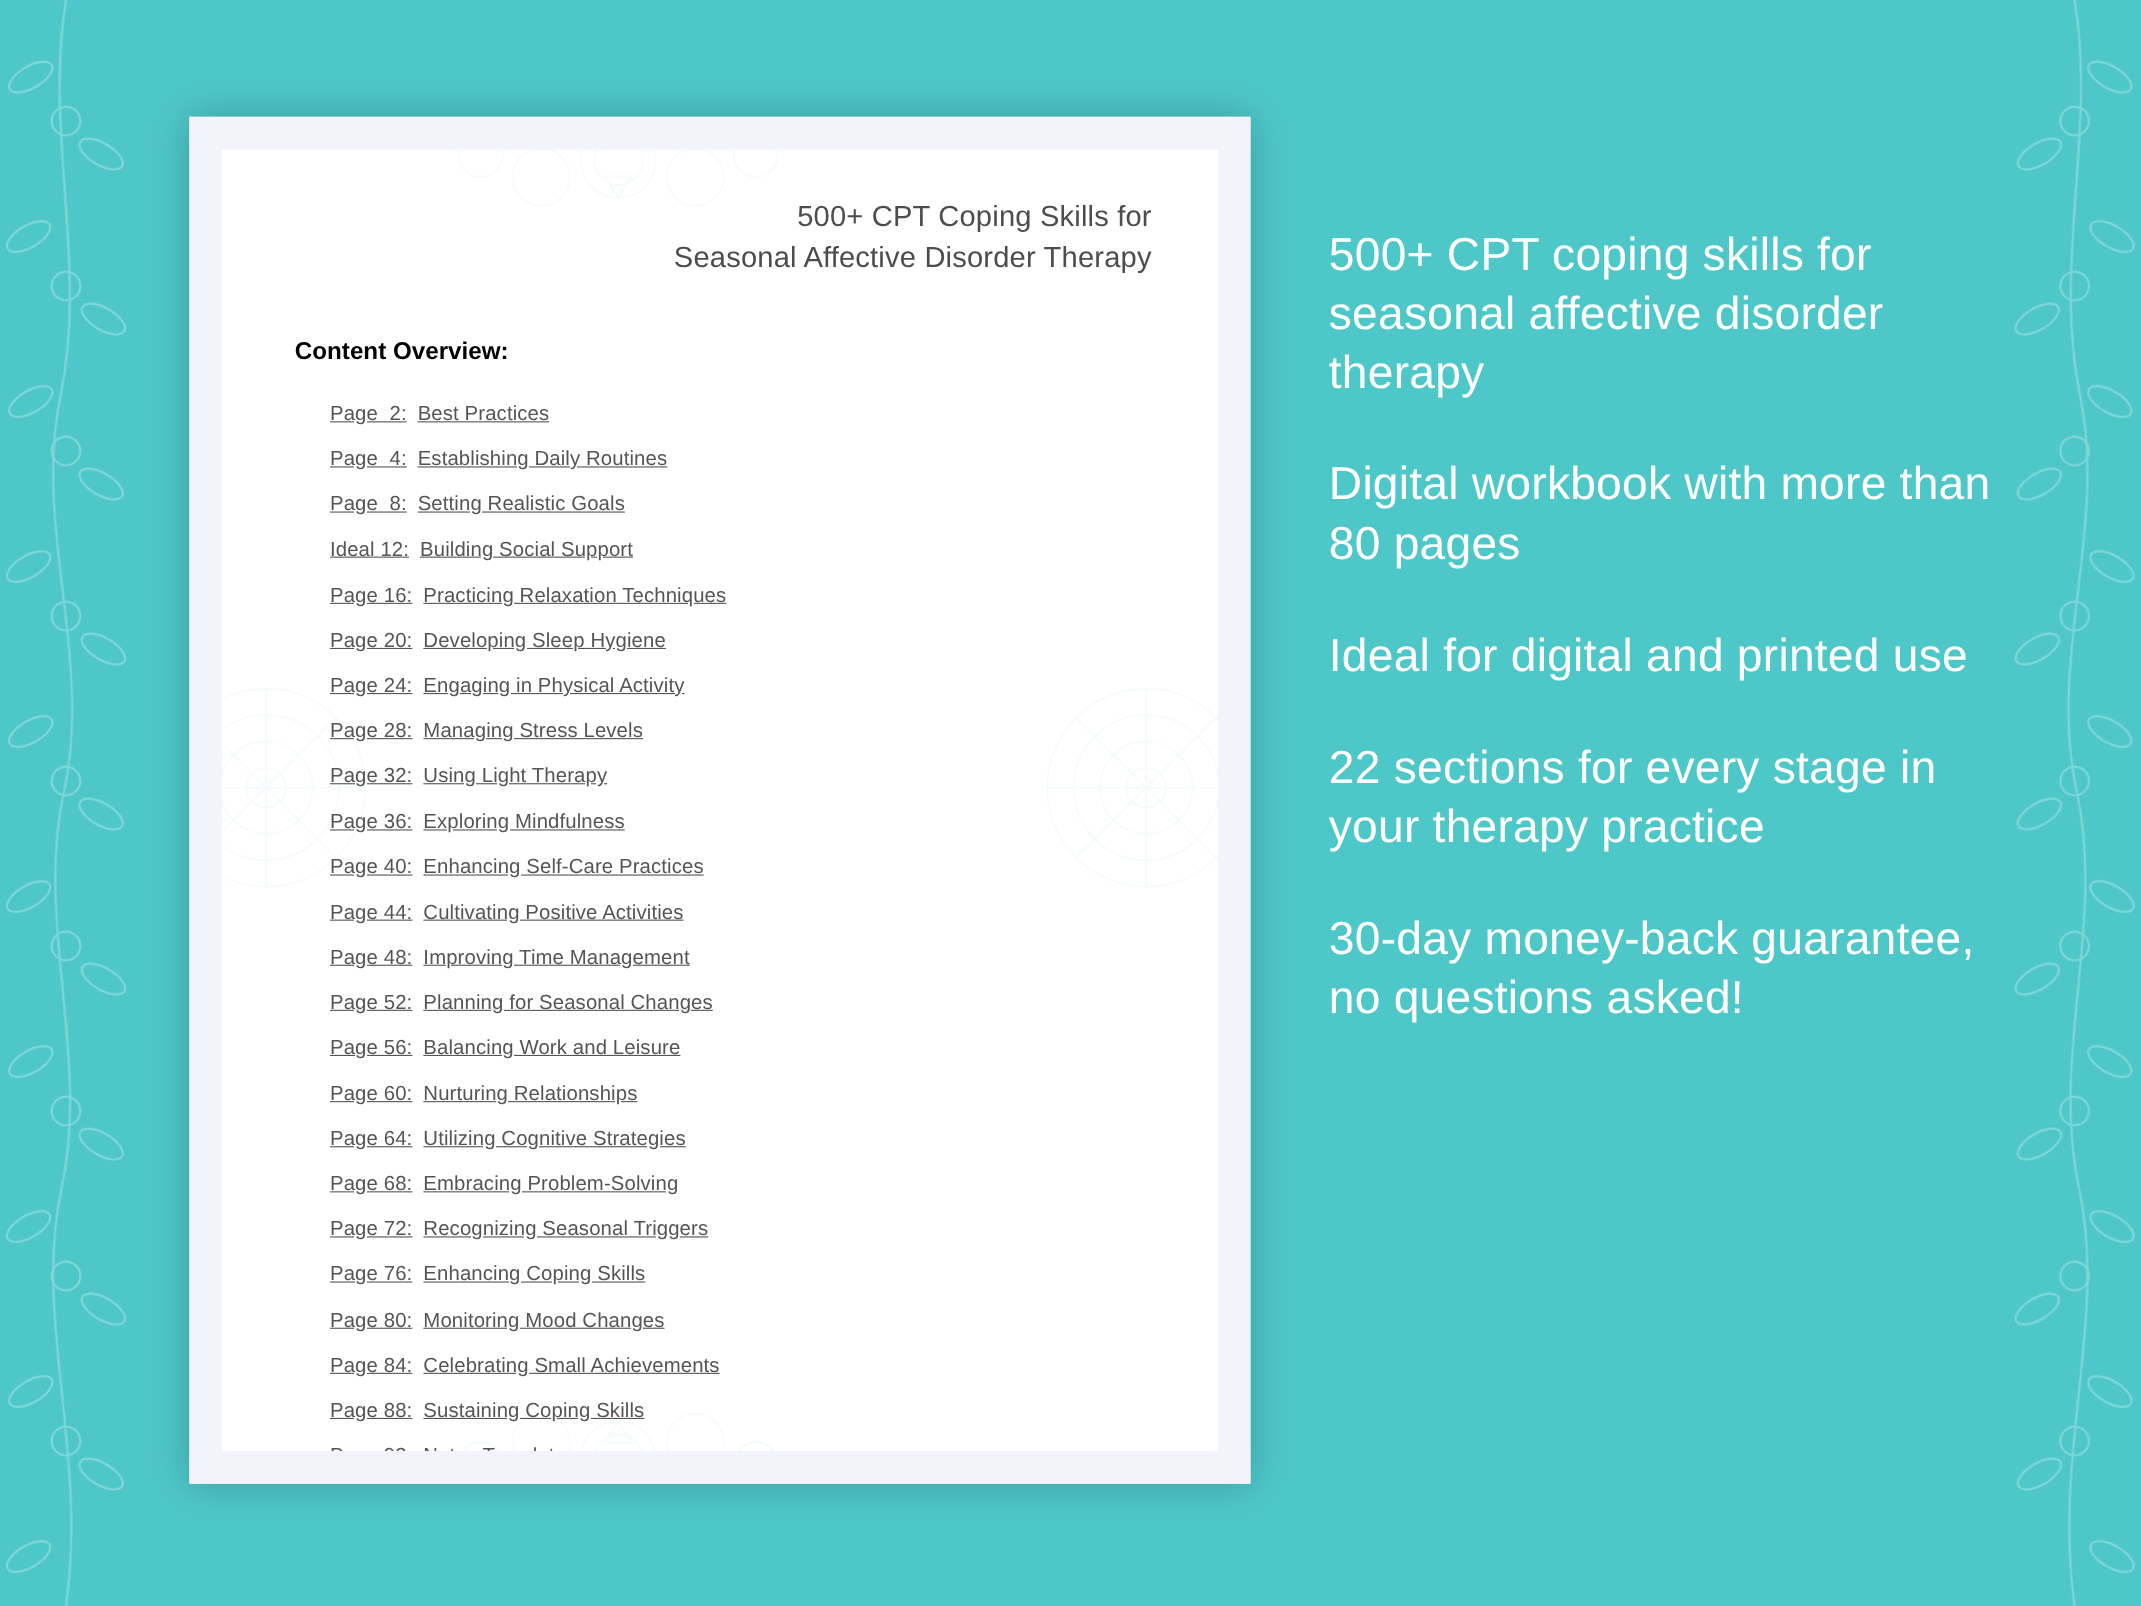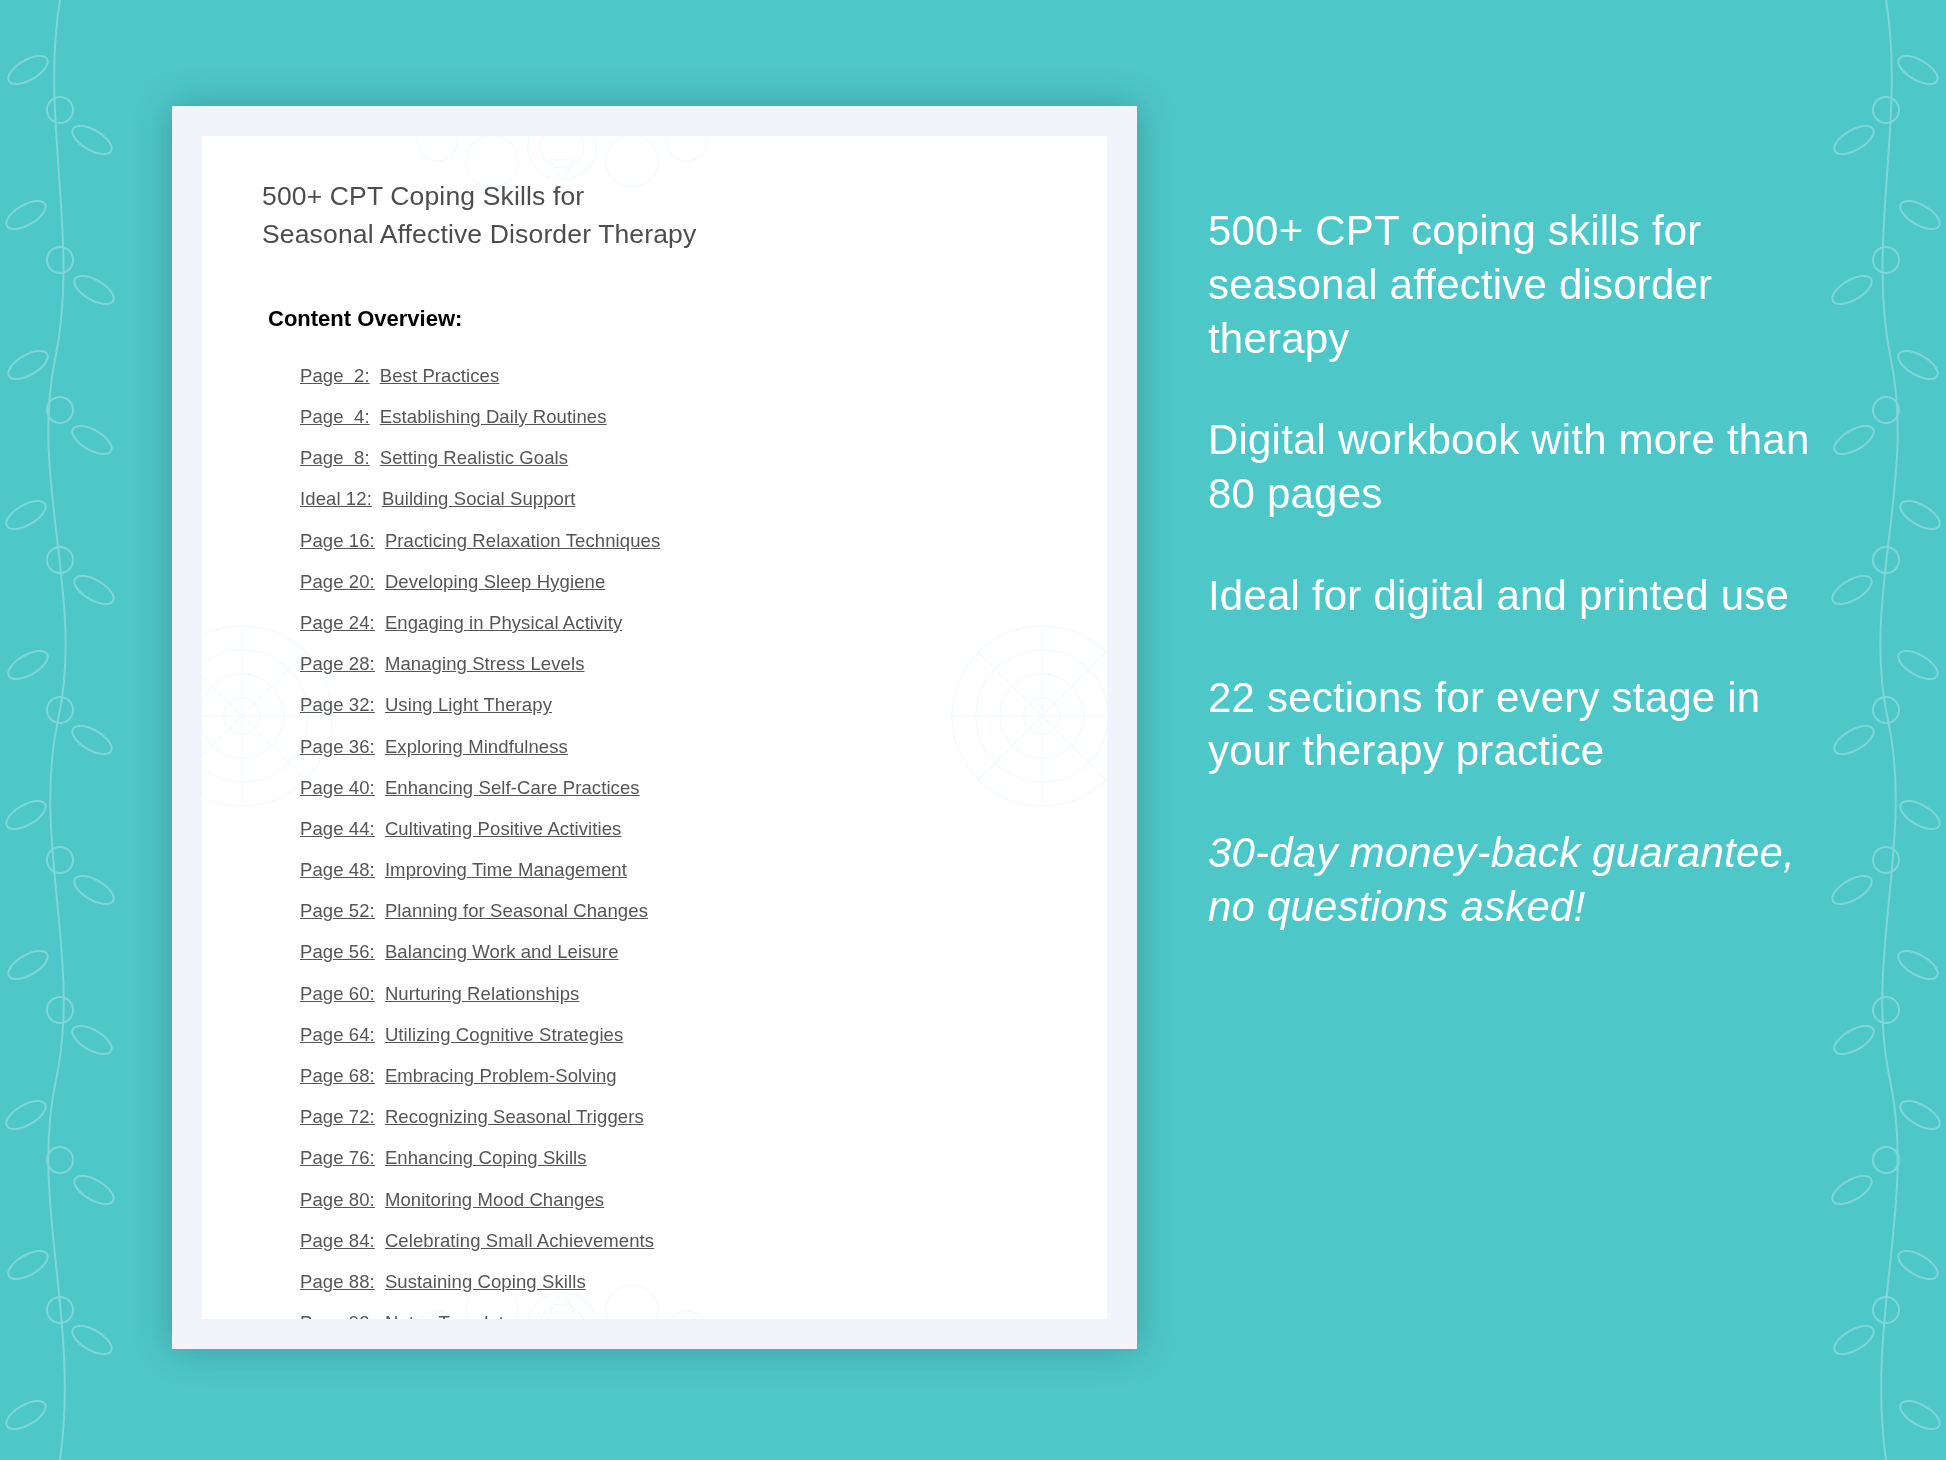--- a/index.html
+++ b/index.html
@@ -62,21 +62,21 @@
     opacity: 0.08;
     pointer-events: none;
   }
 
   .doc-content {
     position: relative;
     z-index: 2;
     padding: 42px 60px 0 60px;
   }
   .doc-title {
-    text-align: left;
+    text-align: right;
     color: #4d4d4d;
     font-size: 26.5px;
     line-height: 1.42;
     font-weight: 400;
     letter-spacing: 0.15px;
   }
   .content-overview-label {
     margin-top: 53px;
     margin-left: 6px;
     color: #000000;
@@ -110,21 +110,21 @@
     width: 640px;
     color: #ffffff;
   }
   .marketing p {
     font-size: 42px;
     line-height: 1.28;
     font-weight: 400;
     margin-bottom: 48px;
     letter-spacing: 0.2px;
   }
-  .marketing p:last-child { margin-bottom: 16px; font-style: italic; }
+  .marketing p:last-child { margin-bottom: 16px; }
 </style>
 </head>
 <body>
 
 <div class="floral-band left">
   <svg width="120" height="1460" viewBox="0 0 120 1460" preserveAspectRatio="none">
     <g stroke="#ffffff" stroke-width="2" fill="none" opacity="0.85">
       <path d="M60 0 C40 120, 80 240, 55 360 C30 480, 85 600, 58 720 C32 840, 82 960, 56 1080 C30 1200, 80 1320, 60 1460"></path>
       <g>
         <ellipse cx="28" cy="70" rx="22" ry="10" transform="rotate(-30 28 70)"></ellipse>

